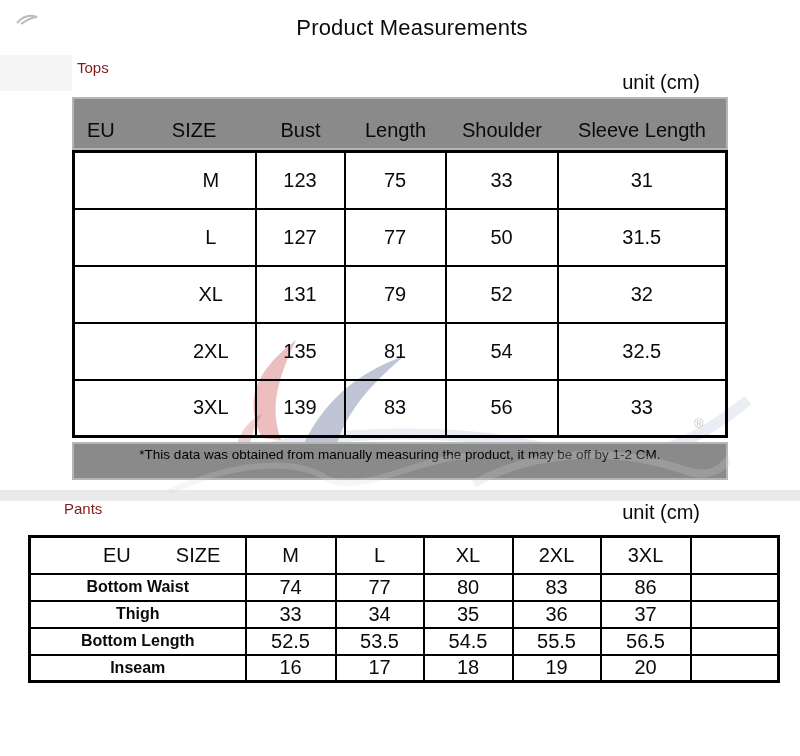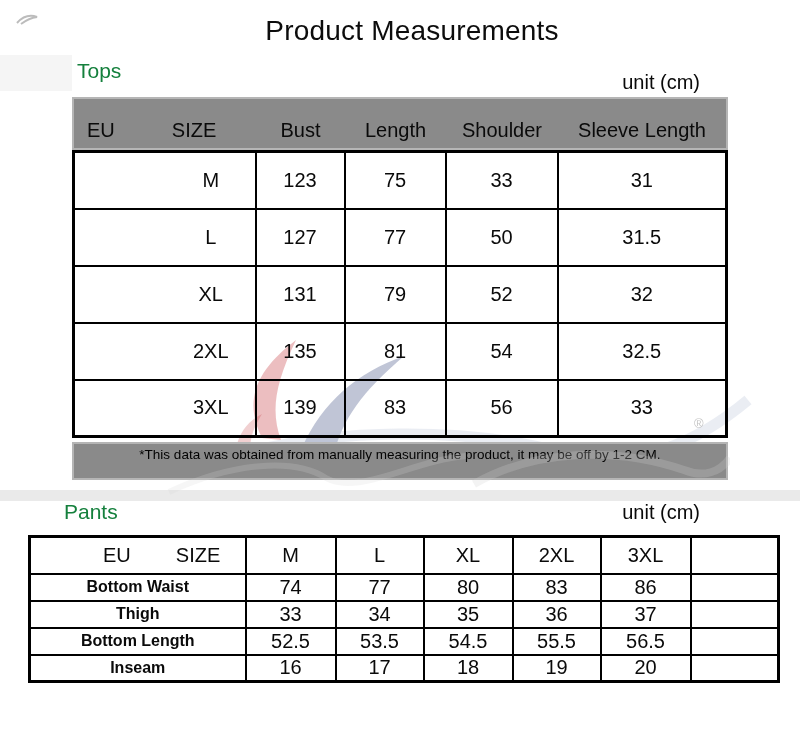--- a/index.html
+++ b/index.html
@@ -5,23 +5,23 @@
   html,body{margin:0;padding:0;}
   body{
     width:800px;height:756px;background:#ffffff;
     font-family:"Liberation Sans","DejaVu Sans",sans-serif;
     color:#0a0a0a;position:relative;overflow:hidden;
   }
   .abs{position:absolute;}
   
   .page-title{
     left:0;right:17px;top:15px;text-align:center;
-    font-size:28px;letter-spacing:.2px;color:#0c0c0c;padding-left:41px;
-  }
-  .section-label{font-size:21px;color:#15803d;}
+    font-size:22px;letter-spacing:.2px;color:#0c0c0c;padding-left:41px;
+  }
+  .section-label{font-size:15px;color:#7f1d1d;}
   .tops-label{left:77px;top:59px;}
   .pants-label{left:64px;top:500px;}
   .unit-label{font-size:20px;color:#0a0a0a;}
   .tops-unit{right:100px;top:71px;}
   .pants-unit{right:100px;top:501px;}
   
   .gray-band{
     background:#8a8a8a;border:2px solid #b5b5b5;box-sizing:border-box;
   }
   .tops-header-band{

